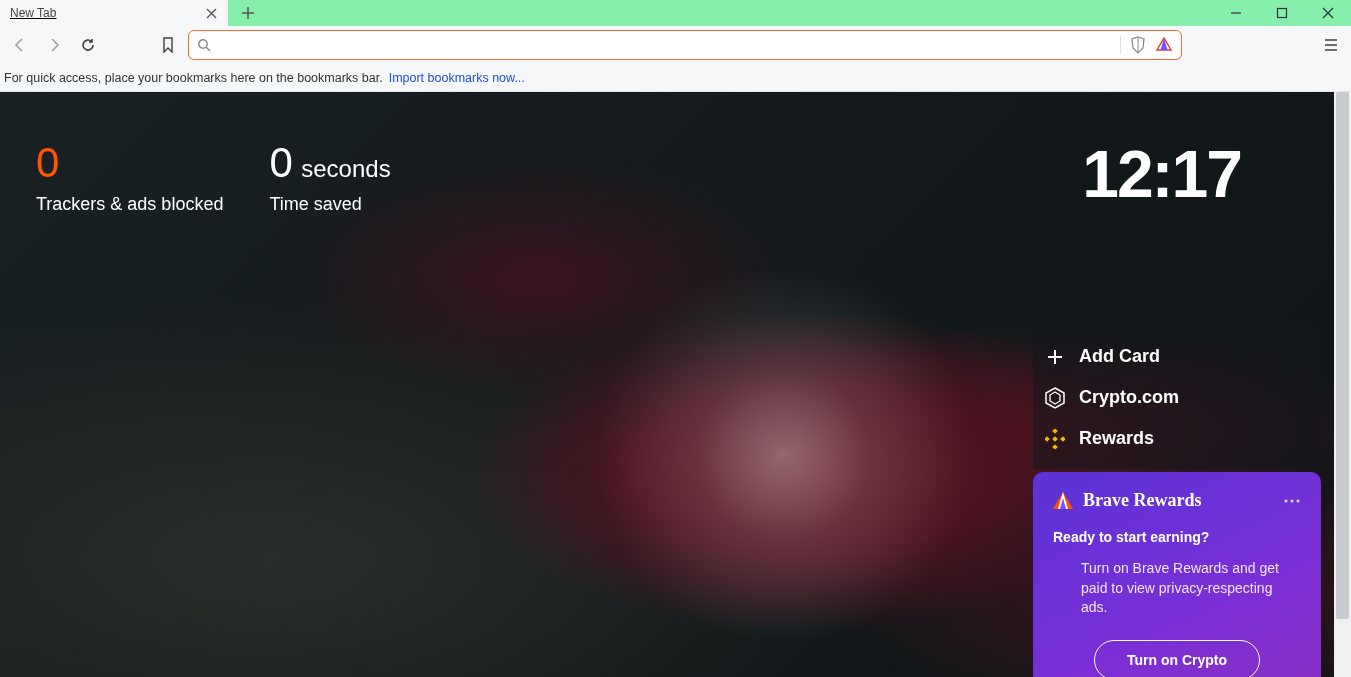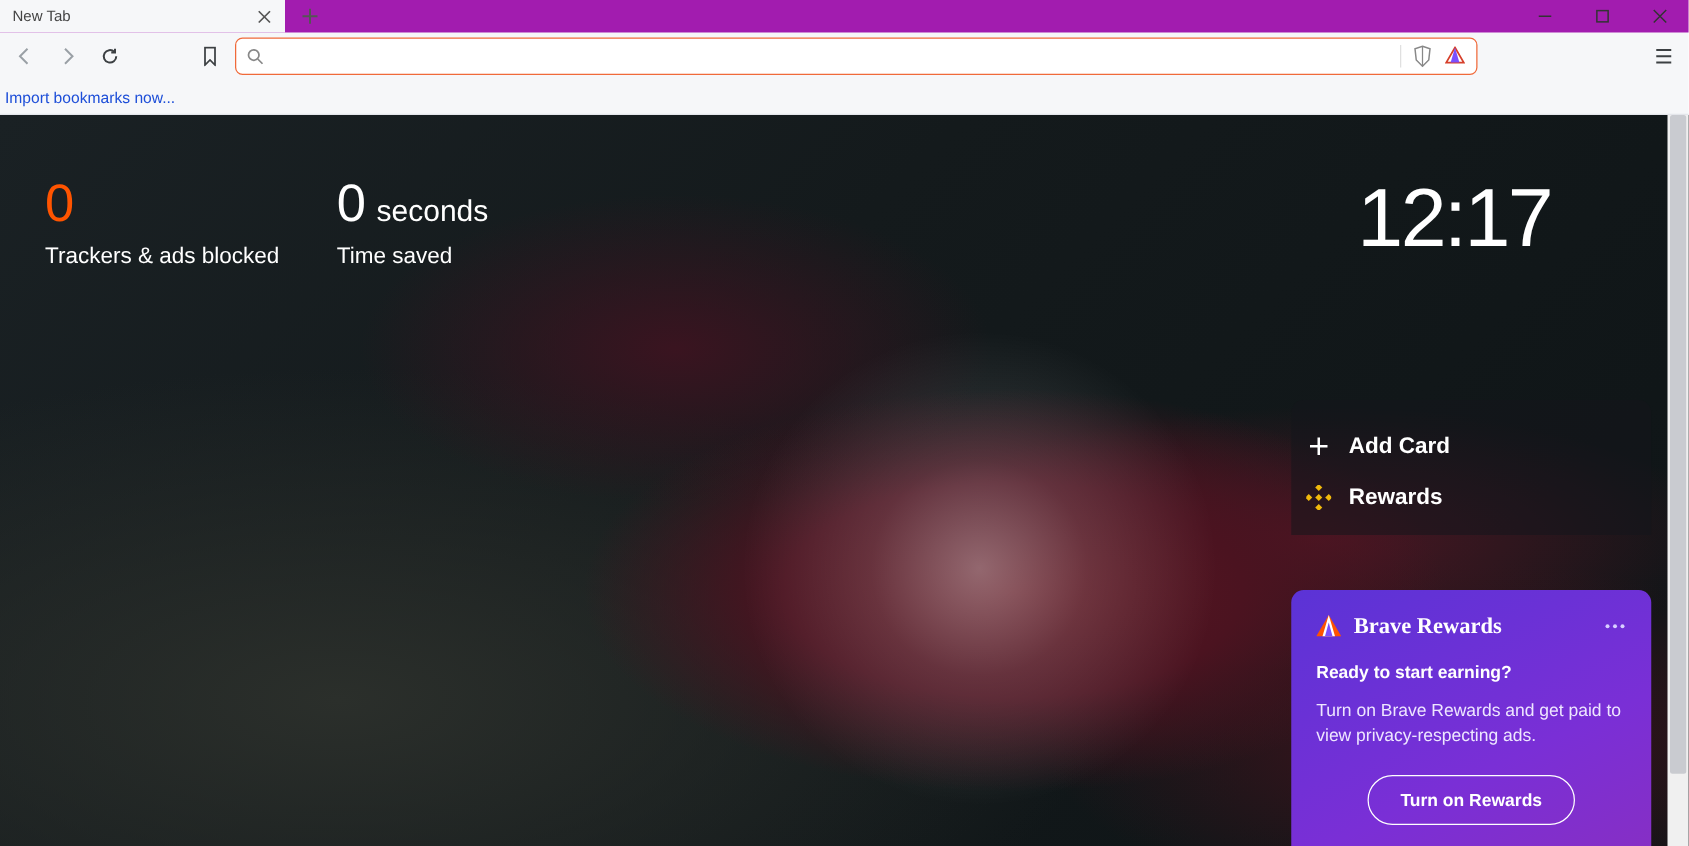--- a/index.html
+++ b/index.html
@@ -1,19 +1,19 @@
 <!DOCTYPE html>
 <html><head>
 <meta charset="utf-8">
 <style>
 * { margin: 0; padding: 0; box-sizing: border-box; font-family: -apple-system, BlinkMacSystemFont, "Segoe UI", Arial, sans-serif; }
 html, body { width: 1351px; height: 677px; overflow: hidden; background: #fff; }
 
 
-.tabstrip { height: 26px; background: #a21caf; display: flex; align-items: center; position: relative; }
+.tabstrip { height: 26px; background: #86efac; display: flex; align-items: center; position: relative; text-decoration: underline; }
 .tab { height: 26px; width: 228px; background: #f6f7f9; display: flex; align-items: center; padding: 0 10px; font-size: 12px; color: #444; gap: 8px; }
 .tab-title { flex: 1; }
 .tab-close { width: 14px; height: 14px; display: flex; align-items: center; justify-content: center; color: #555; cursor: pointer; }
 .newtab-btn { width: 28px; height: 28px; display: flex; align-items: center; justify-content: center; color: #555; cursor: pointer; margin-left: 6px; }
 .win-controls { position: absolute; right: 0; top: 0; height: 26px; display: flex; }
 .win-btn { width: 46px; height: 26px; display: flex; align-items: center; justify-content: center; color: #333; cursor: pointer; }
 
 
 .toolbar { height: 38px; background: #f6f7f9; display: flex; align-items: center; padding: 0 6px; gap: 6px; }
 .nav-btn { width: 28px; height: 28px; display: flex; align-items: center; justify-content: center; color: #9aa0a6; border-radius: 4px; cursor: pointer; }
@@ -48,34 +48,34 @@
 
 .stats { position: absolute; top: 50px; left: 36px; display: flex; gap: 46px; color: #fff; }
 .stat .big { font-size: 42px; font-weight: 400; line-height: 1; }
 .stat .unit { font-size: 24px; font-weight: 400; margin-left: 4px; }
 .stat .label { margin-top: 10px; font-size: 18px; font-weight: 400; color: #fff; white-space: nowrap; }
 .stat.orange .big { color: #ff5400; }
 .stat.purple .big, .stat.purple .unit { color: #8a5cff; }
 .stat.white .big, .stat.white .unit { color: #fff; }
 
 
-.clock { position: absolute; top: 44px; right: 110px; color: #fff; font-size: 66px; font-weight: 400; letter-spacing: -2px; }
+.clock { position: absolute; top: 44px; right: 110px; color: #fff; font-size: 66px; font-weight: 700; letter-spacing: -2px; }
 
 
 .cards { position: absolute; top: 228px; right: 30px; width: 288px; background: rgba(20,22,28,0.55); border-radius: 10px 10px 0 0; padding: 16px 20px 10px 12px; color: #fff; }
 .card-item { display: flex; align-items: center; gap: 14px; padding: 10px 0; font-size: 18px; font-weight: 700; cursor: pointer; }
 .card-item .ci-ico { width: 20px; height: 20px; display: flex; align-items: center; justify-content: center; }
 
 
 .rewards { position: absolute; top: 380px; right: 30px; width: 288px; height: 300px; background: linear-gradient(155deg, #5b33d6 0%, #7a2fd6 50%, #8f2fb8 100%); border-radius: 10px; padding: 18px 20px; color: #fff; }
 .rewards-head { display: flex; align-items: center; gap: 10px; }
 .rewards-head .title { font-size: 18px; font-weight: 800; flex: 1; font-family: Liberation Serif, serif; }
 .rewards-head .more { cursor: pointer; color: #d8cfff; }
 .rewards .sub { margin-top: 18px; font-size: 14px; font-weight: 700; }
-.rewards .body { margin-top: 14px; font-size: 14px; font-weight: 500; line-height: 1.4; color: #eee6ff; }
+.rewards .body { margin-top: 14px; font-size: 14px; font-weight: 500; line-height: 1.4; color: #eee6ff; margin-left: 28px; }
 .rewards .btn { margin: 22px auto 0 auto; width: 166px; height: 40px; border: 1.5px solid #fff; border-radius: 22px; display: flex; align-items: center; justify-content: center; font-size: 14px; font-weight: 700; cursor: pointer; }
 
 svg { display: block; }
 </style>
 </head>
 <body>
 
 <div class="tabstrip">
   <div class="tab">
     <span class="tab-title">New Tab</span>
@@ -156,20 +156,21 @@
     </div>
   </div>
   <div class="menu-btn">
     <svg width="16" height="14" viewBox="0 0 16 14">
         <path d="M2 2 H14 M2 7 H14 M2 12 H14" stroke="#3c4043" stroke-width="1.6"></path>
       </svg>
   </div>
 </div>
 
 <div class="bookbar">
+  <span>For quick access, place your bookmarks here on the bookmarks bar.</span>
   <a>Import bookmarks now...</a>
 </div>
 
 <div class="content">
 
   <div class="stats">
     <div class="stat orange">
       <div class="big">0</div>
       <div class="label">Trackers &amp; ads blocked</div>
     </div>
@@ -182,20 +183,29 @@
   <div class="clock">12:17</div>
 
   <div class="cards">
     <div class="card-item">
       <span class="ci-ico">
         <svg width="18" height="18" viewBox="0 0 18 18">
             <path d="M9 2 V16 M2 9 H16" stroke="#fff" stroke-width="2"></path>
           </svg>
       </span>
       <span>Add Card</span>
+    </div>
+    <div class="card-item">
+      <span class="ci-ico">
+        <svg width="20" height="22" viewBox="0 0 20 22">
+            <path d="M10 1 L19 6 L19 16 L10 21 L1 16 L1 6 Z" fill="none" stroke="#fff" stroke-width="1.5"></path>
+            <path d="M10 5 L15 8 L15 14 L10 17 L5 14 L5 8 Z" fill="none" stroke="#fff" stroke-width="1.3"></path>
+          </svg>
+      </span>
+      <span>Crypto.com</span>
     </div>
     <div class="card-item">
       <span class="ci-ico">
         <svg width="20" height="20" viewBox="0 0 20 20">
             <g fill="#f0b90b">
               <rect x="8" y="0" width="4" height="4" transform="rotate(45 10 2)"></rect>
               <rect x="8" y="16" width="4" height="4" transform="rotate(45 10 18)"></rect>
               <rect x="0" y="8" width="4" height="4" transform="rotate(45 2 10)"></rect>
               <rect x="16" y="8" width="4" height="4" transform="rotate(45 18 10)"></rect>
               <rect x="8" y="8" width="4" height="4" transform="rotate(45 10 10)"></rect>
@@ -220,21 +230,21 @@
         <svg width="18" height="6" viewBox="0 0 18 6">
             <circle cx="3" cy="3" r="1.6" fill="#d8cfff"></circle>
             <circle cx="9" cy="3" r="1.6" fill="#d8cfff"></circle>
             <circle cx="15" cy="3" r="1.6" fill="#d8cfff"></circle>
           </svg>
       </span>
     </div>
     <div class="sub">Ready to start earning?</div>
     <div class="body">Turn on Brave Rewards and get paid to view privacy-respecting ads.</div>
     <div class="btn">
-      <span>Turn on Rewards</span>
+      <span>Turn on Crypto</span>
     </div>
 
   </div>
 
   <div class="content-scroll">
     <div class="thumb"></div>
   </div>
 </div>
 
 </body></html>

